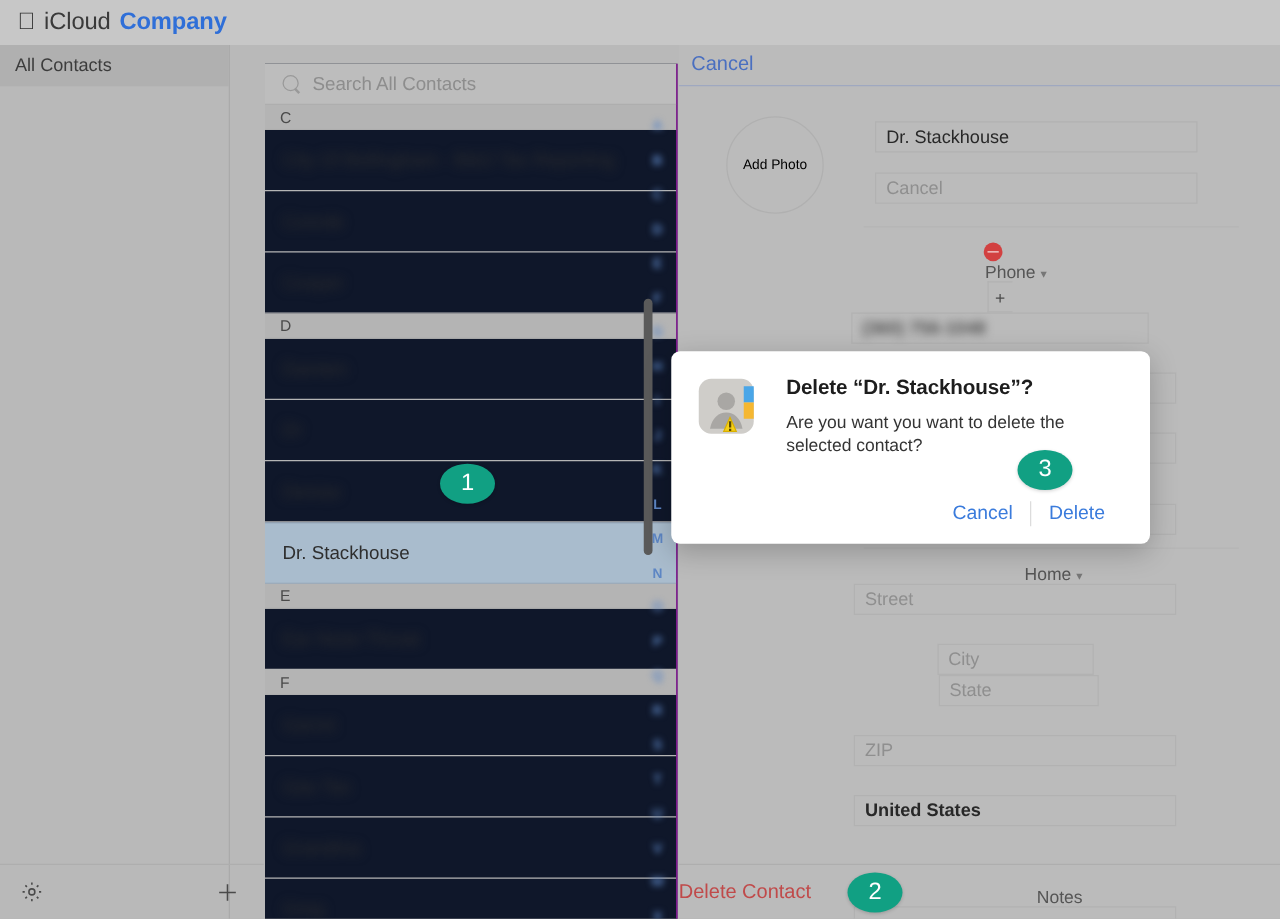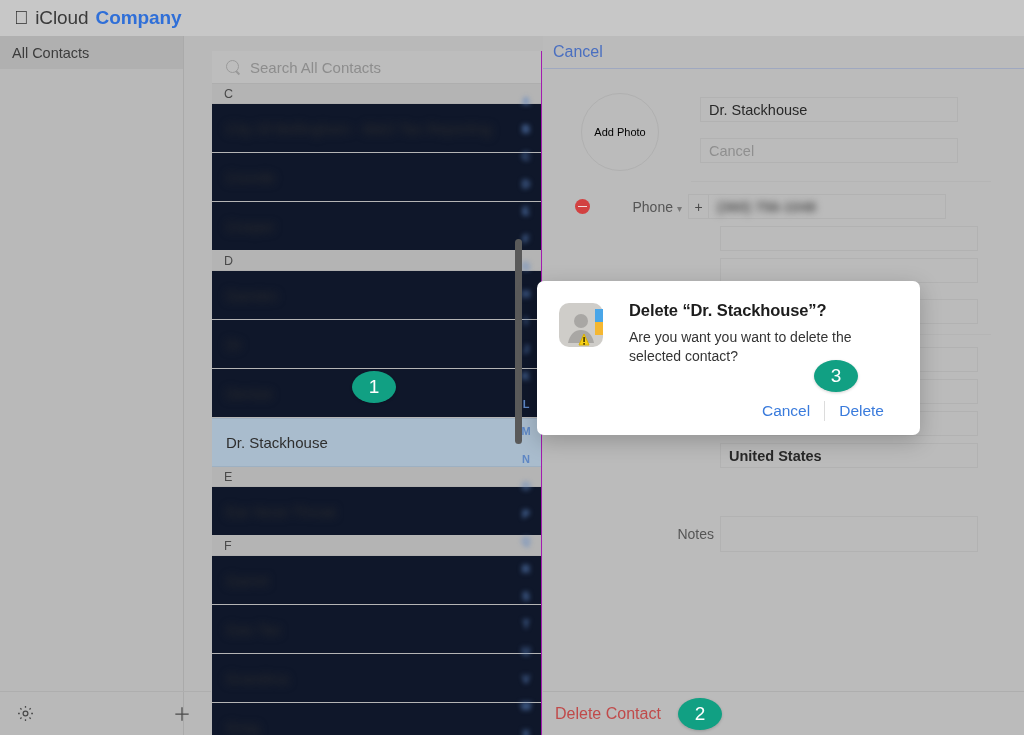--- a/index.html
+++ b/index.html
@@ -177,20 +177,21 @@
     padding-left: 8px;
     font-size: 14.5px;
     margin-bottom: 7px;
   }
   .fld.val { color: #282828; }
   .fld.ph { color: #8f8f8f; }
 
   .frow {
     display: flex; align-items: center;
     margin-bottom: 7px;
+    flex-direction: column;
   }
   .minus {
     width: 15px; height: 15px; border-radius: 50%;
     background: #d24141; flex: 0 0 auto;
     margin-right: 10px;
     position: relative;
   }
   .minus::after {
     content: ""; position: absolute;
     left: 3px; top: 6.6px; width: 9px; height: 1.8px;
@@ -221,21 +222,20 @@
   .divider-soft {
     height: 1px; background: #b5b5b5;
     margin: 10px 0 12px 148px; width: 300px;
   }
 
   .delete-bar {
     position: absolute; left: 0; bottom: 0;
     width: 481px; height: 44px;
     border-top: 1px solid #aeaeae;
     display: flex; align-items: center;
-    padding-left: 12px;
   }
   .delete-link { font-size: 16px; color: #c04a4a; }
 
   
   .modal {
     position: absolute; left: 537px; top: 281px;
     width: 383px; height: 154px;
     background: #ffffff;
     border-radius: 7px;
     box-shadow: 0 6px 22px rgba(0,0,0,.22);

